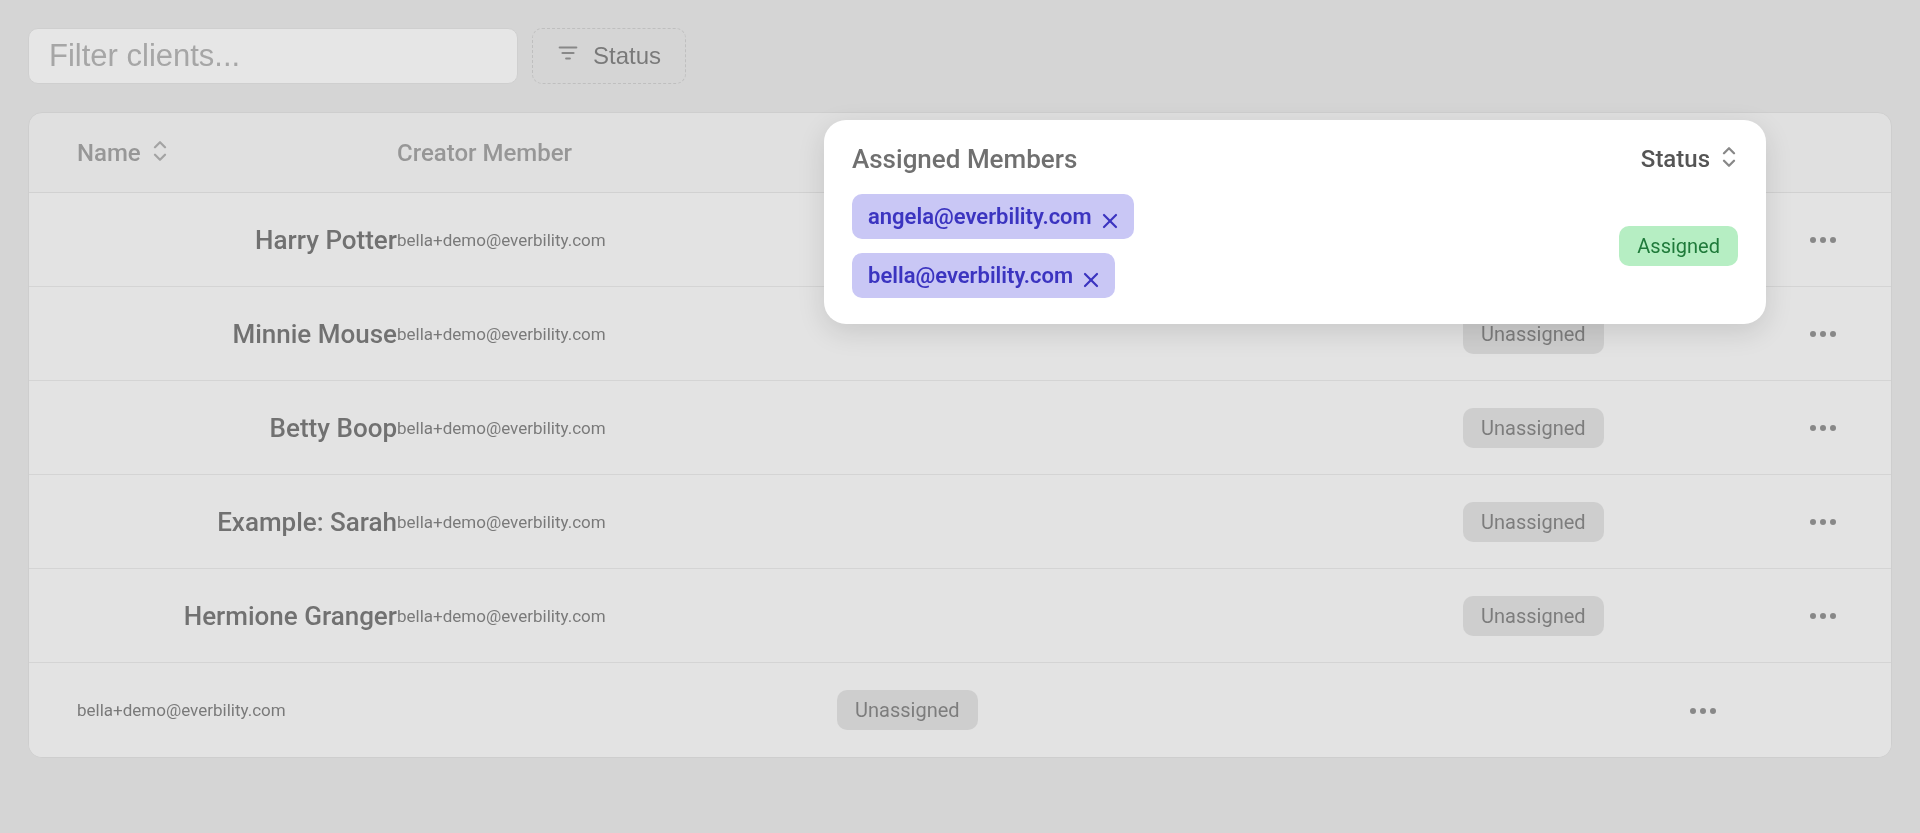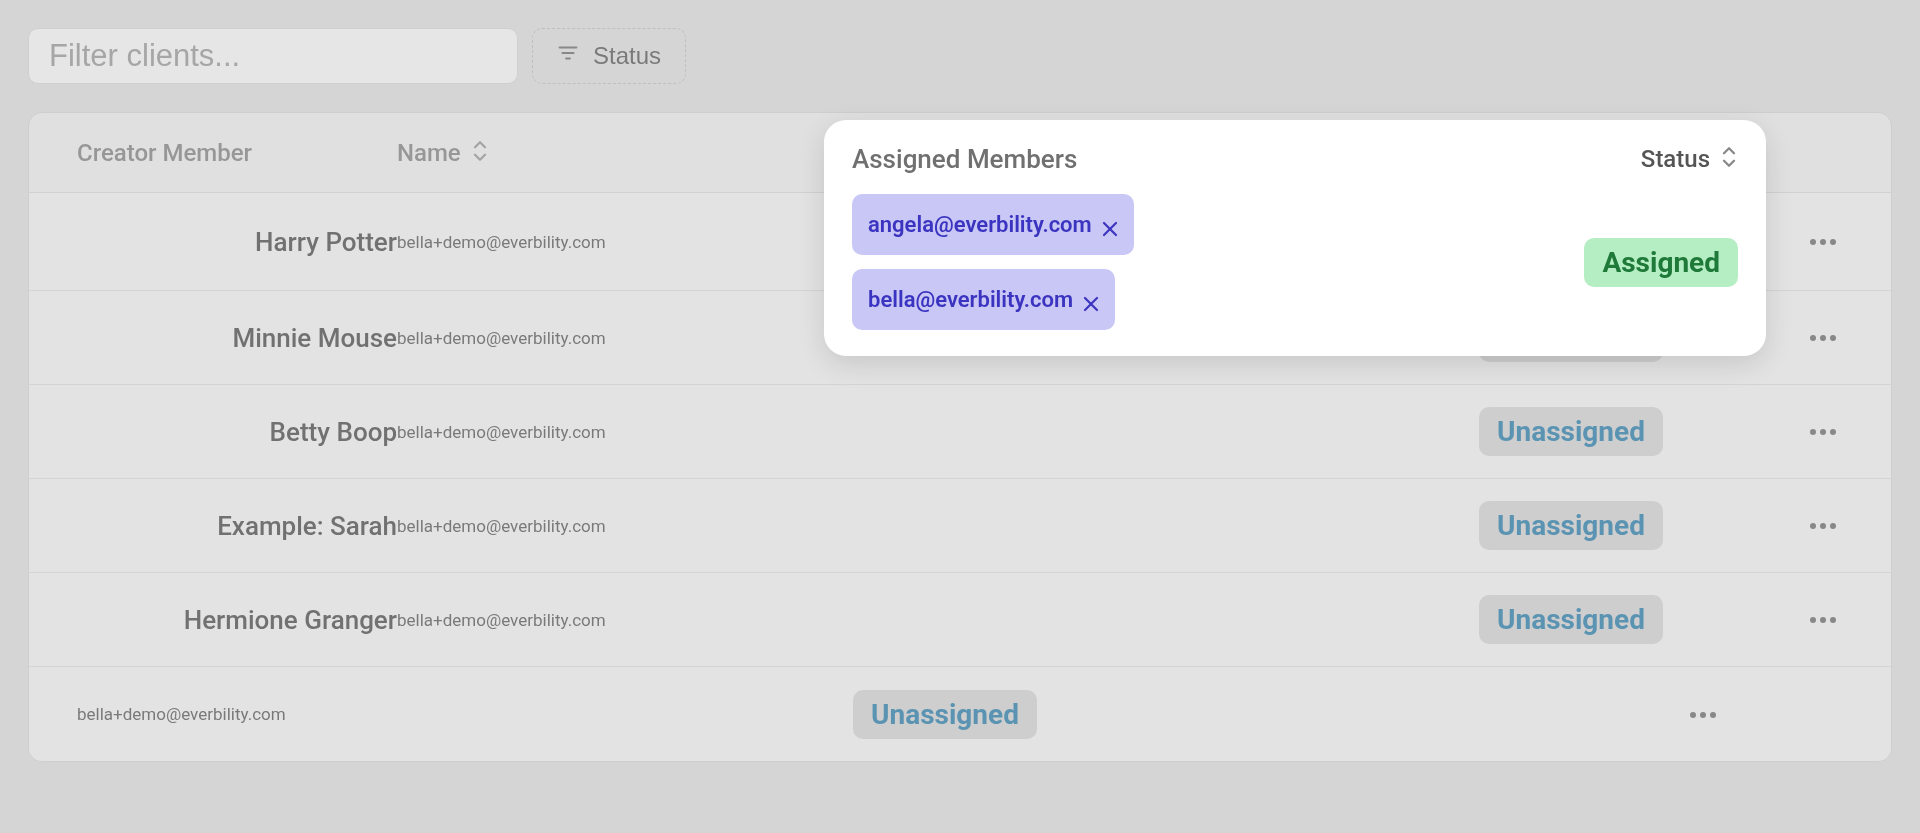--- a/index.html
+++ b/index.html
@@ -94,40 +94,39 @@
     padding: 18px 0;
   }
   .tag {
     display: inline-flex;
     align-items: center;
     gap: 10px;
     background: #c9c7f5;
     color: #3b34c0;
     font-weight: 600;
     font-size: 22px;
-    padding: 18px 16px;
+    padding: 10px 16px;
     border-radius: 10px;
   }
   .tag .x {
     width: 16px; height: 16px;
     color: #3b34c0;
     cursor: pointer;
   }
   .status-cell { display:flex; }
   .badge {
     display: inline-flex;
     align-items: center;
-    font-size: 28px;
-    font-weight: 700;
+    font-size: 20px;
+    font-weight: 400;
     padding: 8px 18px;
     border-radius: 10px;
-    margin-left: 16px;
   }
   .badge-assigned { background: #b6eec3; color: #1f7a3a; }
-  .badge-unassigned { background: #d4d4d4; color: #0369a1; }
+  .badge-unassigned { background: #d4d4d4; color: #404040; }
   .actions { display:flex; justify-content:flex-end; }
   .more-btn {
     background: transparent;
     border: none;
     cursor: pointer;
     width: 40px; height: 40px;
     display:flex; align-items:center; justify-content:center;
   }
   .more-btn svg { width: 28px; height: 8px; color:#555; }
 
@@ -169,30 +168,30 @@
             <line x1="10" y1="18" x2="14" y2="18"></line>
         </svg>
       </span>
       <span>Status</span>
     </button>
   </div>
 
   <div class="table-wrap">
     <div class="thead">
       <div class="th">
-        <span>Creator Member</span>
-      </div>
-      <div class="th">
         <span>Name</span>
         <span>
           <svg class="sort-icon" viewBox="0 0 12 16" fill="none" stroke="#888" stroke-width="1.8" stroke-linecap="round" stroke-linejoin="round">
             <polyline points="2,5 6,1 10,5"></polyline>
               <polyline points="2,11 6,15 10,11"></polyline>
           </svg>
         </span>
+      </div>
+      <div class="th">
+        <span>Creator Member</span>
       </div>
       <div class="th">
         <span>Assigned Members</span>
       </div>
       <div class="th">
         <span>Status</span>
         <span>
           <svg class="sort-icon" viewBox="0 0 12 16" fill="none" stroke="#888" stroke-width="1.8" stroke-linecap="round" stroke-linejoin="round">
             <polyline points="2,5 6,1 10,5"></polyline>
               <polyline points="2,11 6,15 10,11"></polyline>

